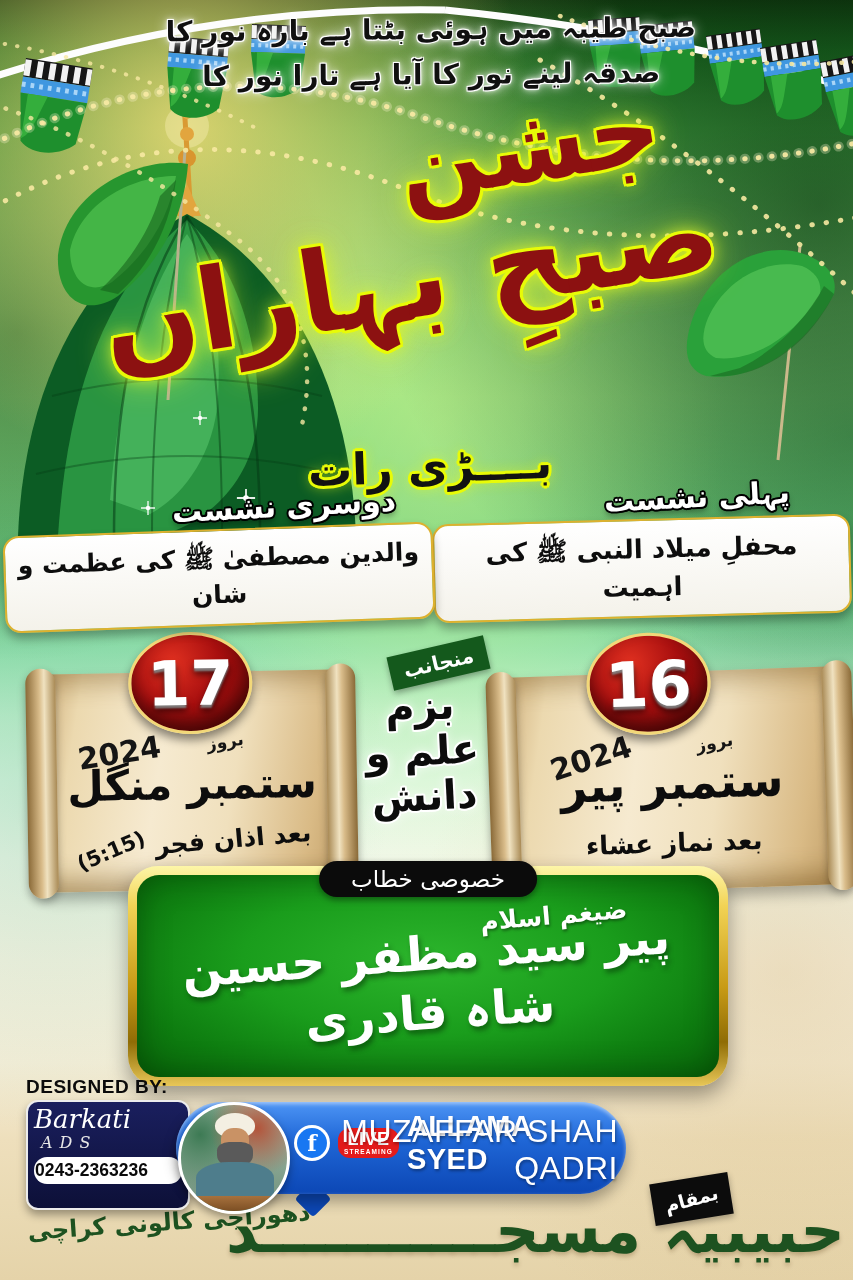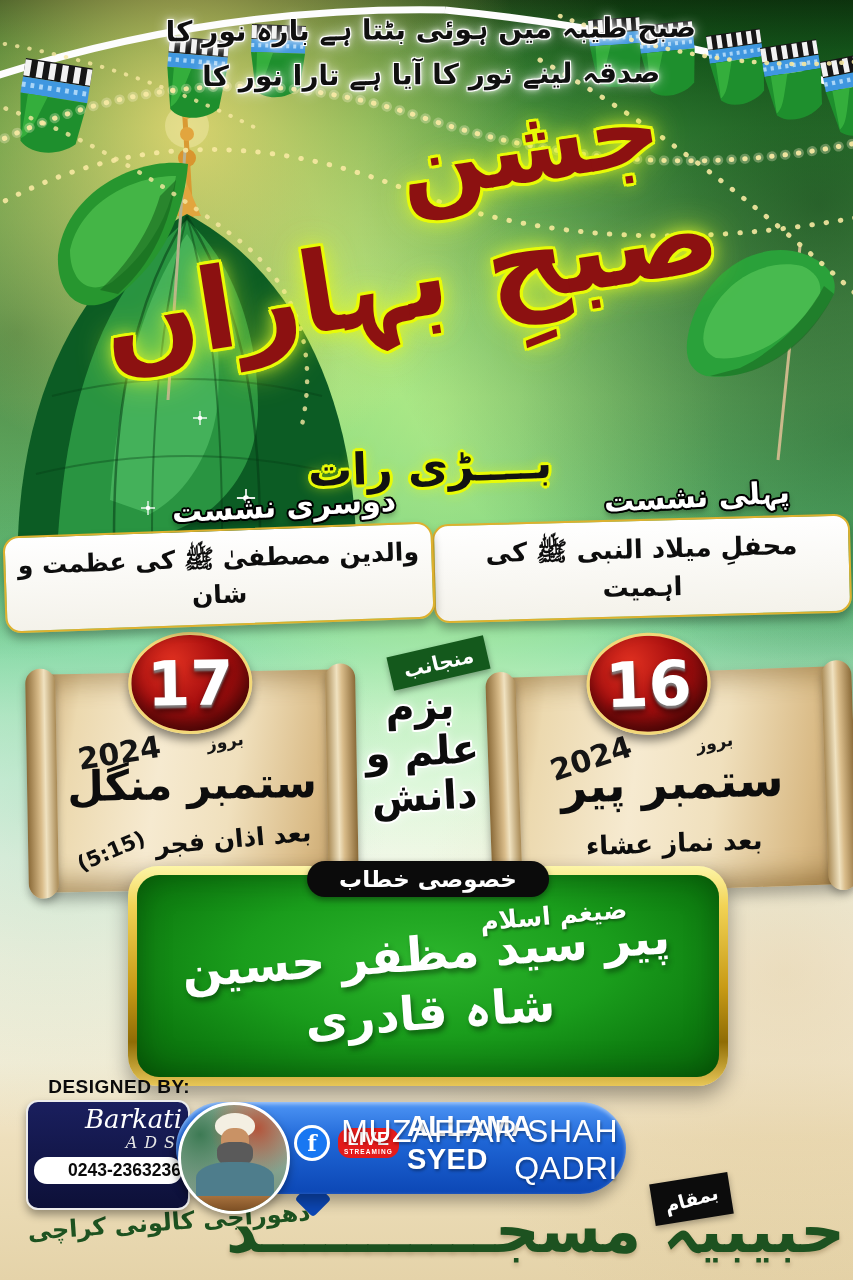--- a/index.html
+++ b/index.html
@@ -88,28 +88,28 @@
       1.5px 1.5px 0 #fff,-1.5px -1.5px 0 #fff,1.5px -1.5px 0 #fff,-1.5px 1.5px 0 #fff,0 0 12px #fff;}
 
   
   .gold-banner{position:absolute;left:128px;top:866px;width:600px;height:220px;z-index:7;border-radius:30px;padding:9px;
     background:linear-gradient(180deg,#fdf6a8 0%,#f2d355 18%,#c89b16 55%,#8f6c05 80%,#e8c757 100%);
     box-shadow:0 10px 20px rgba(0,0,0,.35);box-sizing:border-box;}
   .green-inner{position:relative;width:100%;height:100%;border-radius:22px;
     background:radial-gradient(ellipse at 50% 42%,#2cb52c 0%,#1a9d1c 45%,#0e7d10 75%,#086309 100%);
     box-shadow:inset 0 0 32px rgba(0,42,0,.45);}
   .khitab{position:absolute;top:-14px;left:50%;transform:translateX(-50%);background:#0b0b0b;color:#fff;font-size:23px;
-    font-weight:bold;padding:5px 32px;border-radius:22px;white-space:nowrap;z-index:2;box-shadow:0 3px 6px rgba(0,0,0,.4);}
+    font-weight:normal;padding:5px 32px;border-radius:22px;white-space:nowrap;z-index:2;box-shadow:0 3px 6px rgba(0,0,0,.4);}
   .zaigham{position:absolute;top:26px;right:92px;color:#fff;font-size:25px;font-weight:bold;transform:rotate(-5deg);
     text-shadow:1px 2px 3px rgba(0,0,0,.4);}
   .speaker{position:absolute;top:50px;left:16px;right:16px;text-align:center;color:#fff;font-size:47px;font-weight:bold;
     line-height:1.25;transform:rotate(-4deg);text-shadow:2px 4px 5px rgba(0,30,0,.45);}
 
   
-  .designer{position:absolute;left:26px;top:1076px;width:164px;z-index:8;text-align:right;}
+  .designer{position:absolute;left:26px;top:1076px;width:164px;z-index:8;text-align:left;}
   .db-label{font-family:"Liberation Sans",sans-serif;font-size:19px;font-weight:bold;color:#0b0b0b;letter-spacing:.5px;}
   .db-box{margin-top:2px;background:linear-gradient(180deg,#1a1f5e 0%,#0d1038 100%);border:2px solid #ececec;border-radius:12px;
     padding:4px 6px 24px;box-shadow:0 5px 9px rgba(0,0,0,.35);}
   .db-name{font-family:"DejaVu Serif",serif;font-style:italic;font-size:26px;color:#fff;line-height:1.05;}
   .db-ads{font-family:"DejaVu Serif",serif;font-style:italic;font-size:16px;color:#e8e8e8;letter-spacing:7px;padding-left:7px;}
   .db-phone{margin:5px auto 0;background:#fff;border-radius:13px;font-family:"Liberation Sans",sans-serif;font-size:17.5px;
     font-weight:bold;color:#0a0a0a;padding:3px 1px;}
 
   
   .live-banner{position:absolute;left:176px;top:1102px;width:450px;height:92px;z-index:8;border-radius:46px;

